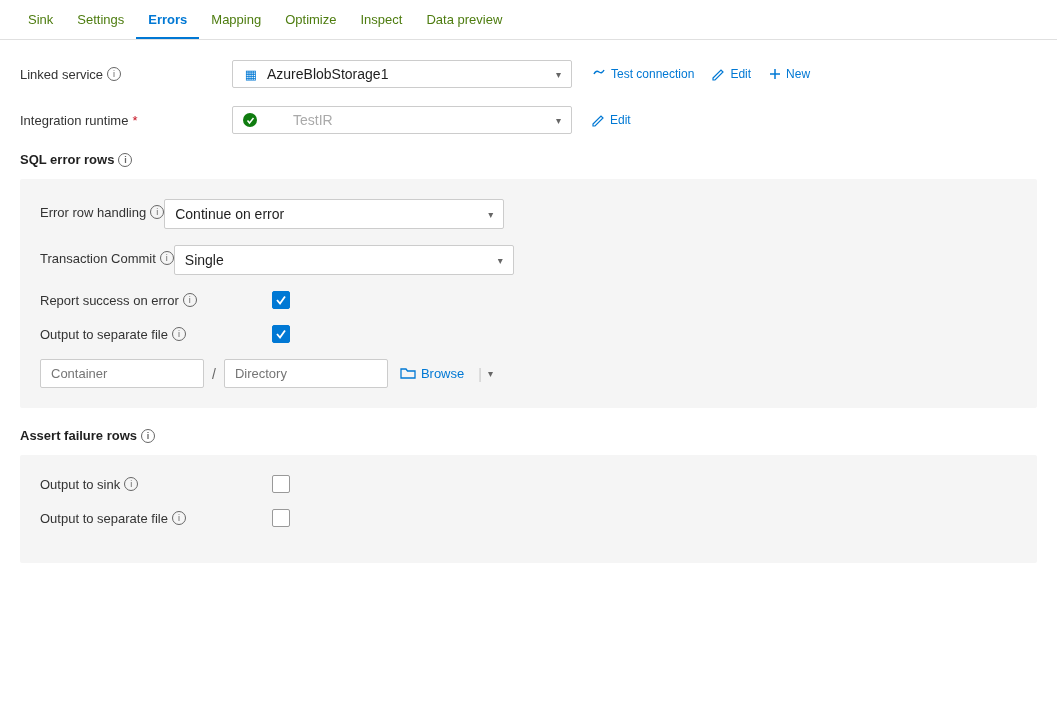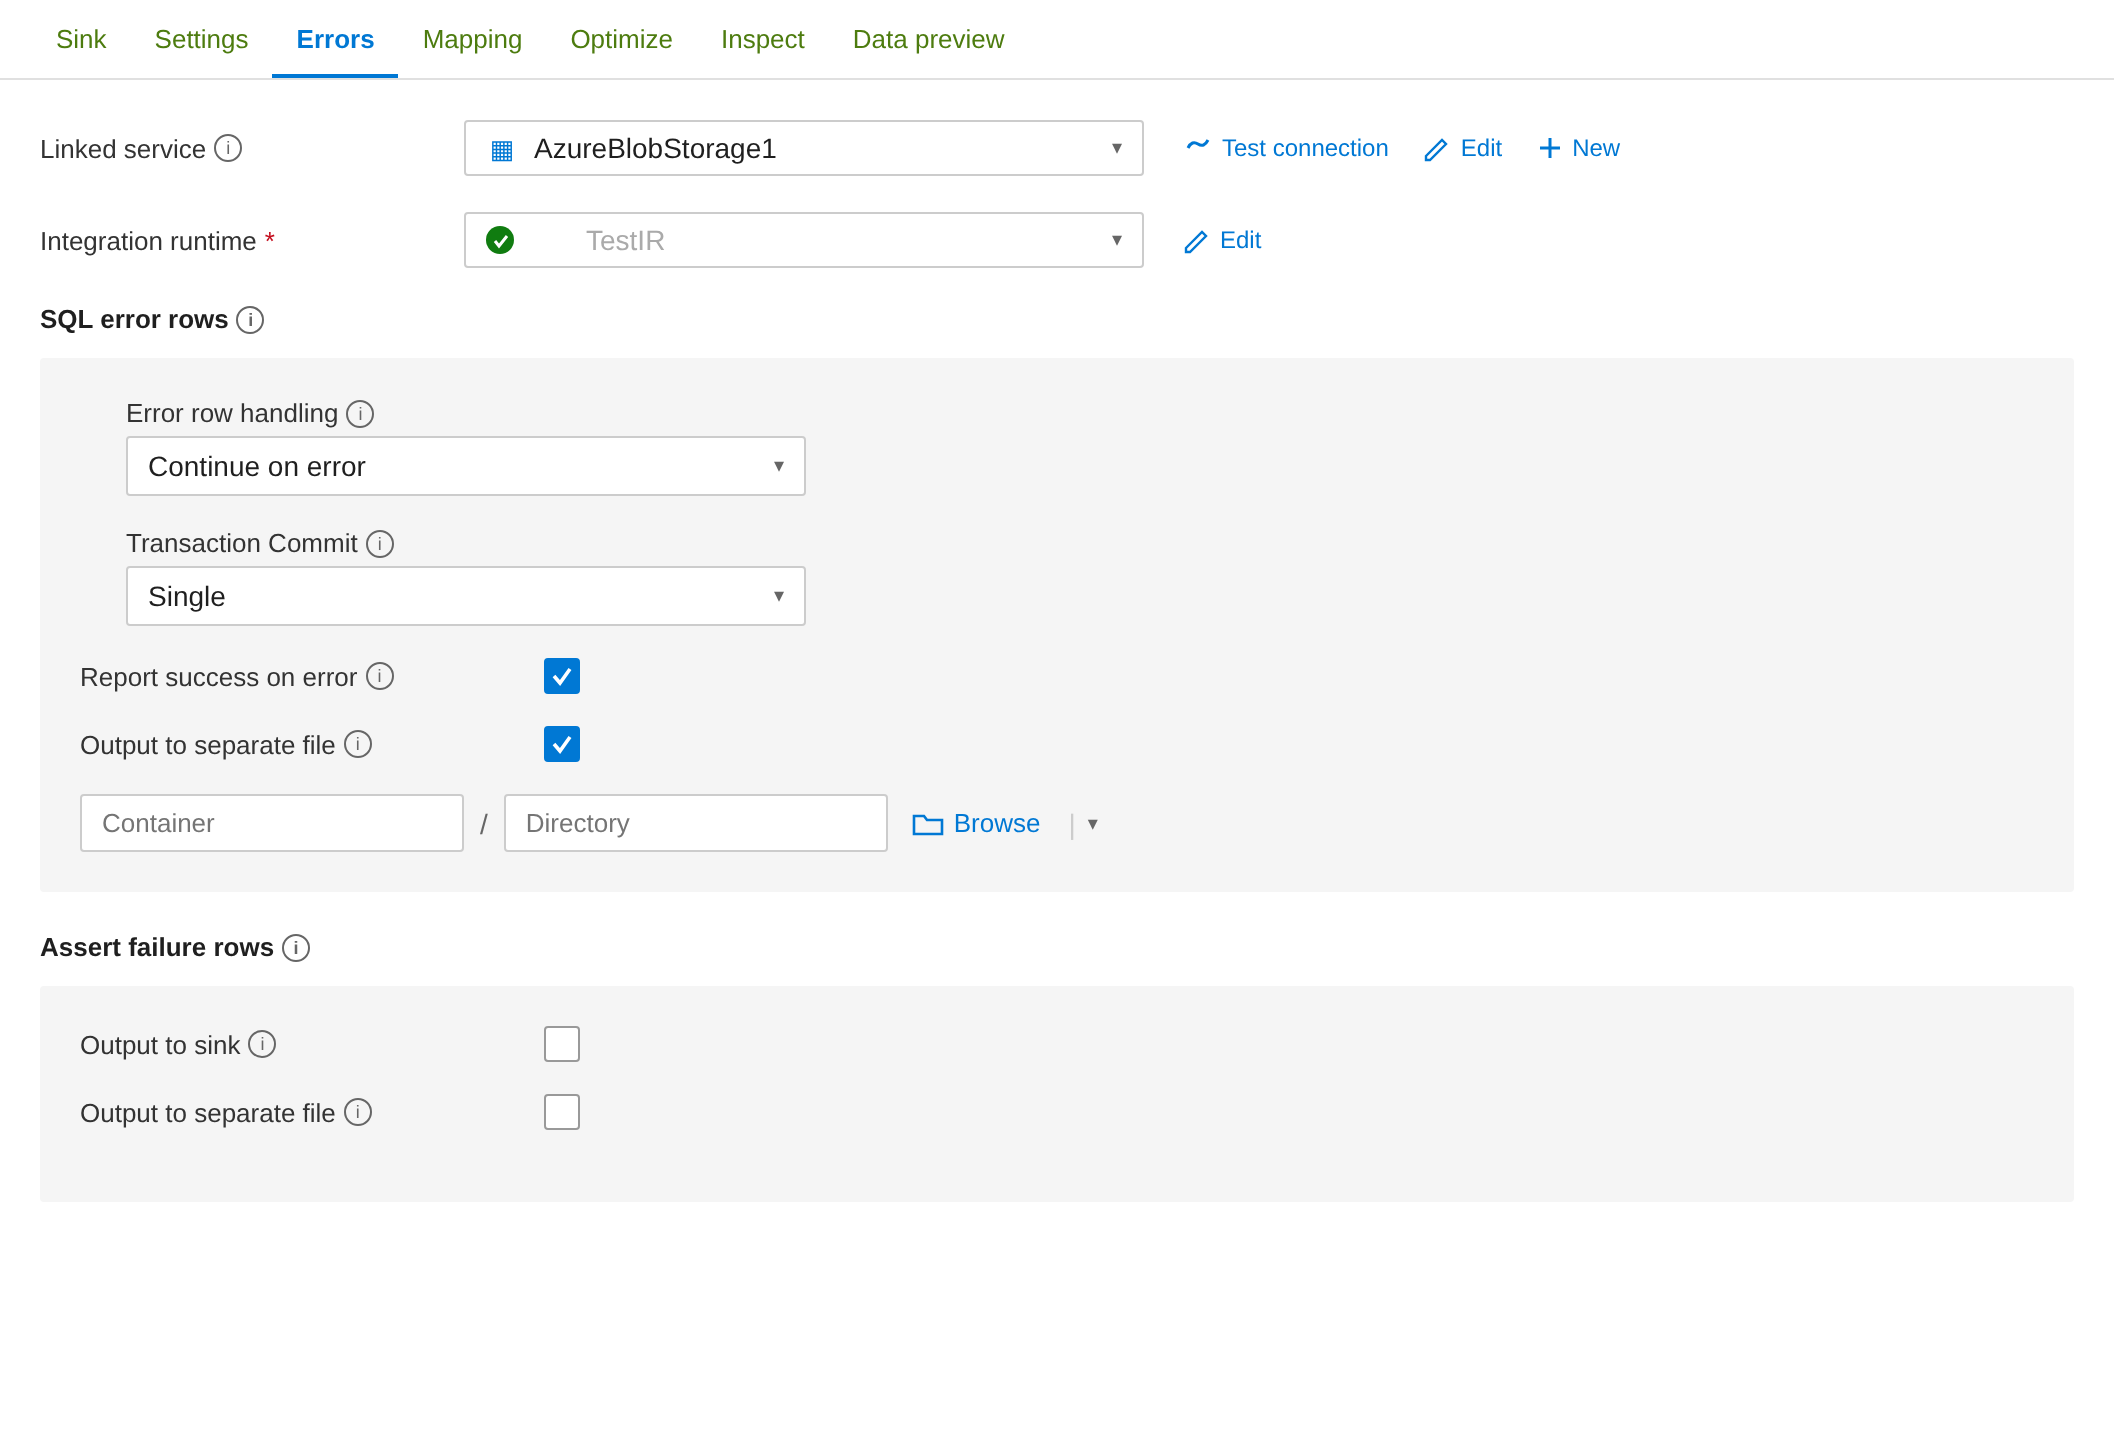--- a/index.html
+++ b/index.html
@@ -147,23 +147,21 @@
     .inner-label {
       font-size: 13px;
       color: #333;
       display: flex;
       align-items: center;
       gap: 4px;
       margin-bottom: 4px;
     }
     .form-col {
       display: flex;
-      flex-direction: column;
       margin-bottom: 16px;
-      margin-left: 23px;
     }
 
     
     .select-box {
       display: flex;
       align-items: center;
       border: 1px solid #ccc;
       border-radius: 2px;
       padding: 6px 10px;
       background: #fff;
@@ -228,31 +226,31 @@
       display: flex;
       align-items: center;
       gap: 4px;
     }
     .path-input {
       border: 1px solid #ccc;
       border-radius: 2px;
       padding: 6px 10px;
       font-size: 13px;
       color: #999;
-      width: 192px;
+      width: 164px;
       outline: none;
     }
     .path-separator {
       color: #666;
       font-size: 14px;
       margin: 0 4px;
     }
     .browse-btn {
       display: flex;
-      align-items: flex-end;
+      align-items: flex-start;
       gap: 5px;
       color: #0078d4;
       cursor: pointer;
       font-size: 13px;
       border: none;
       background: none;
       padding: 4px 8px;
     }
     .pipe-divider {
       color: #ccc;

